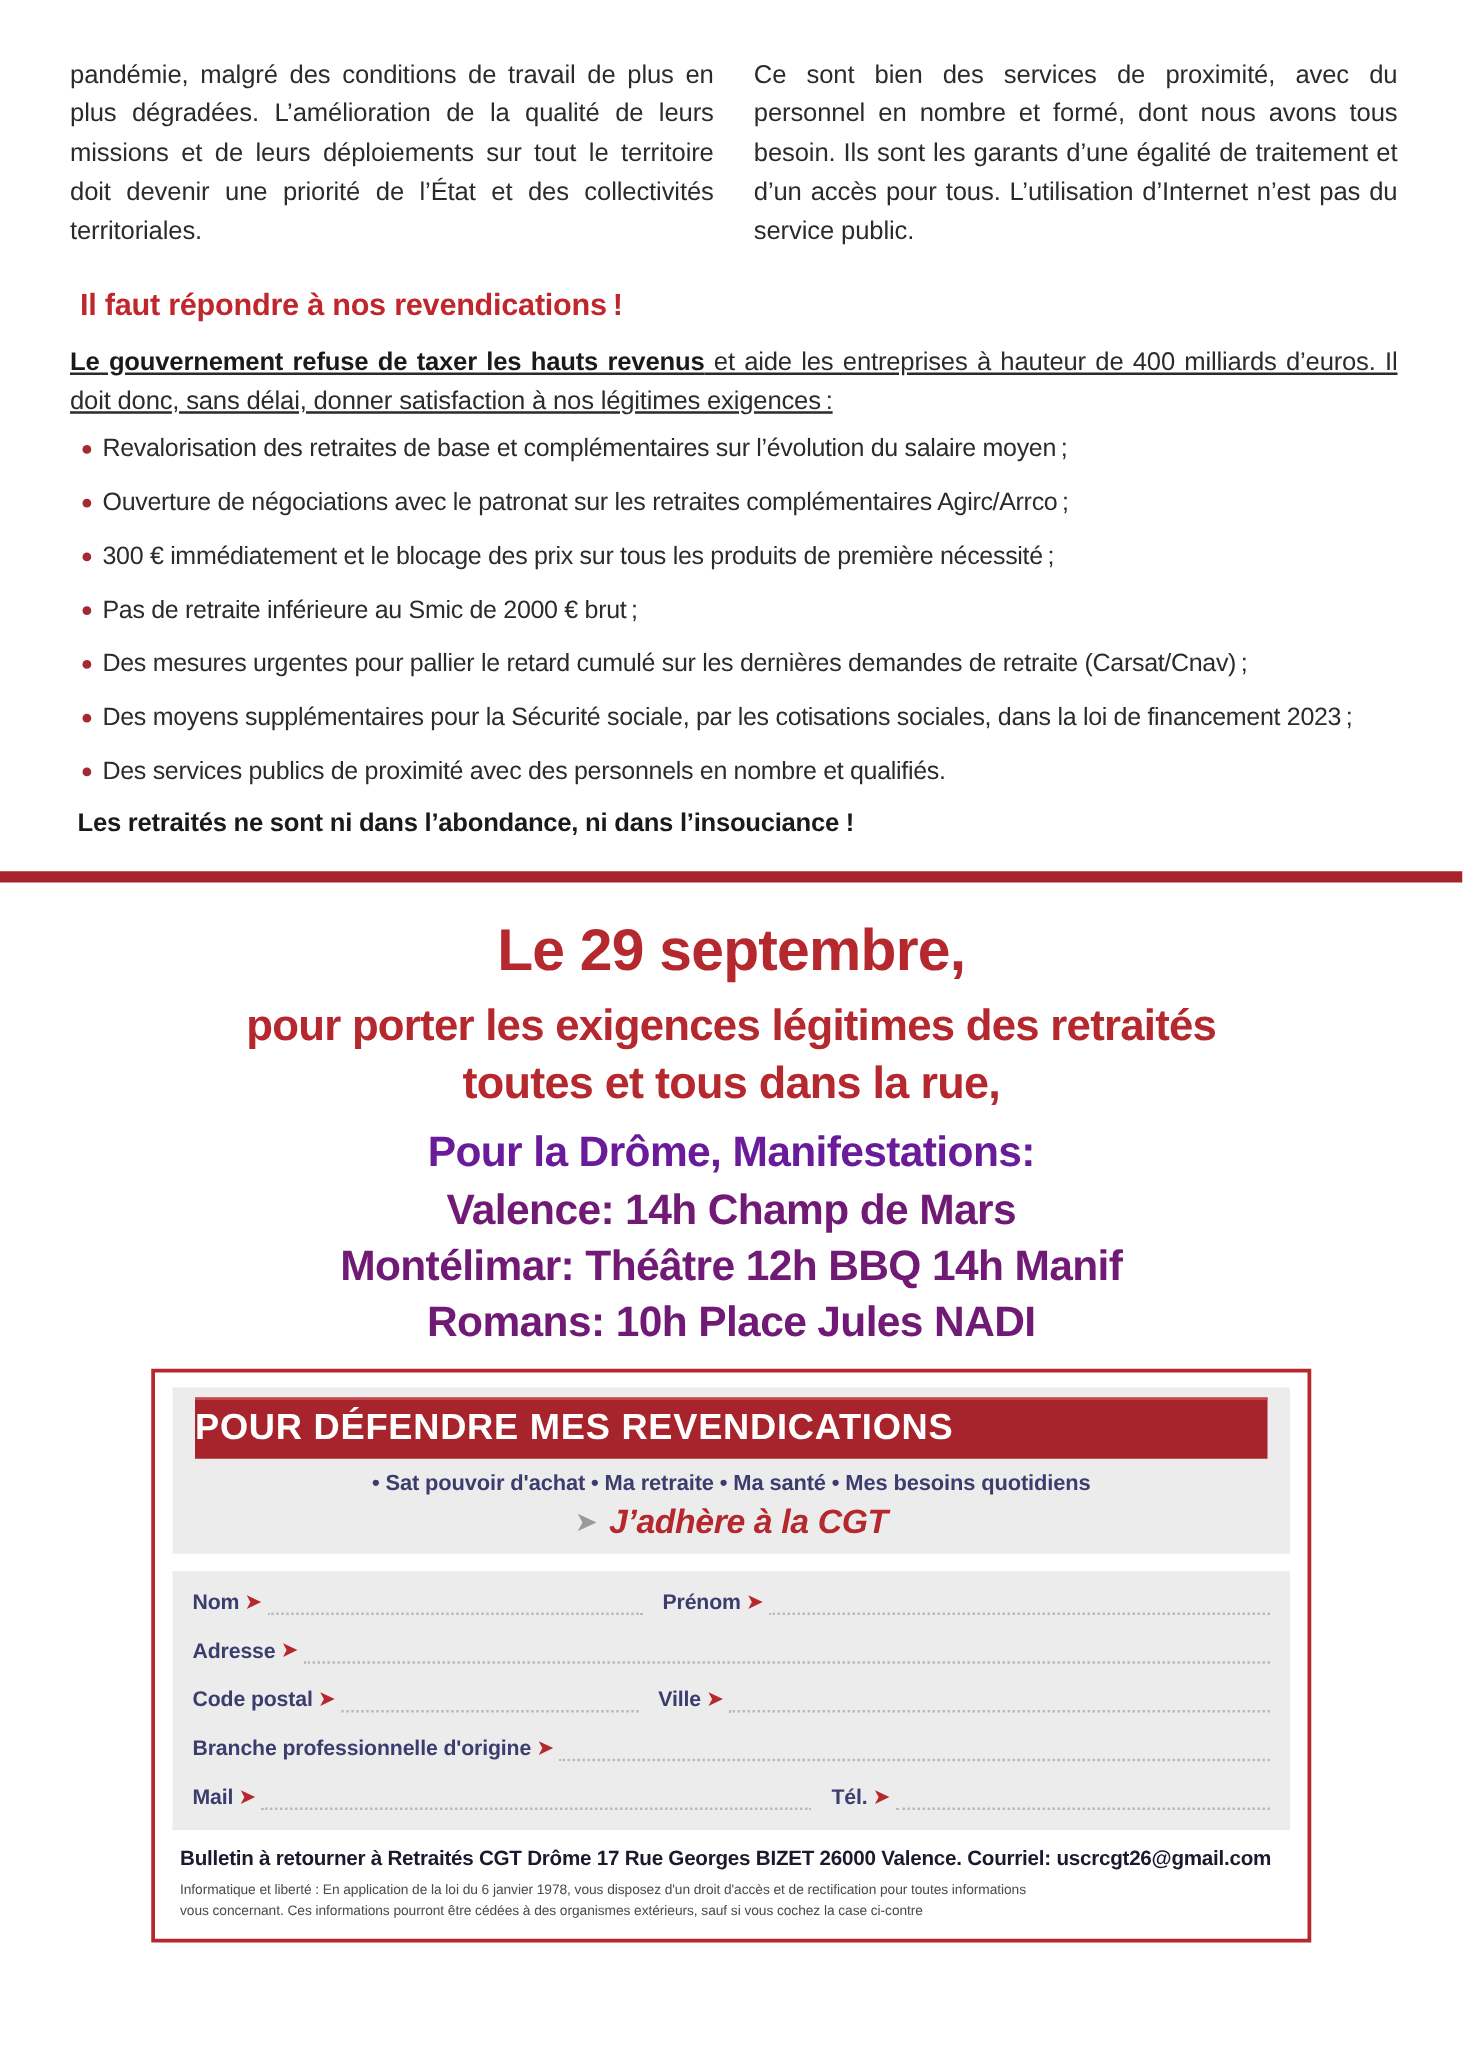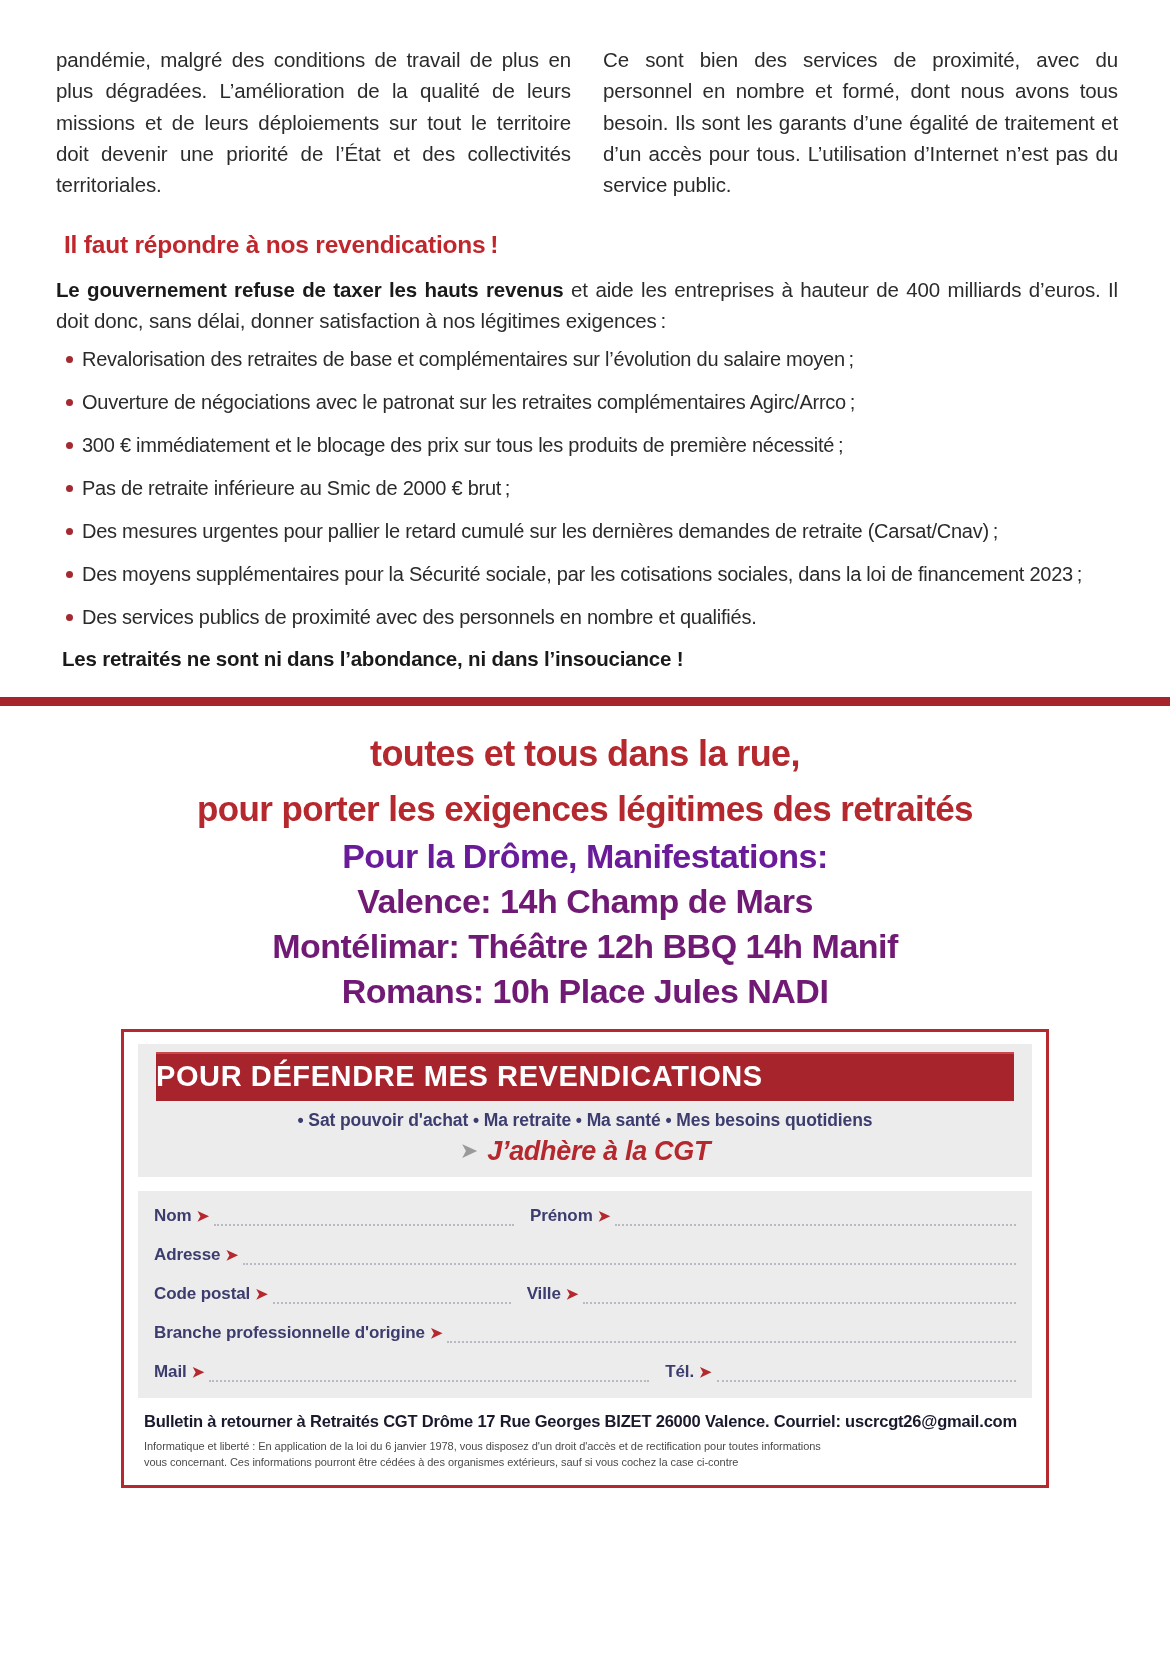--- a/index.html
+++ b/index.html
@@ -47,20 +47,21 @@
     letter-spacing: -0.2px;
   }
 
   .lead-para {
     font-size: 20.5px;
     line-height: 1.5;
     text-align: justify;
     margin: 0 0 10px 0;
     color: #2b2b2b;
     letter-spacing: -0.15px;
+    text-decoration: underline;
   }
   .lead-para b {
     font-weight: bold;
     color: #1a1a1a;
   }
 
   ul.demands {
     list-style: none;
     margin: 0;
     padding: 0;
@@ -262,22 +263,23 @@
     <li>Des moyens supplémentaires pour la Sécurité sociale, par les cotisations sociales, dans la loi de financement 2023 ;</li>
     <li>Des services publics de proximité avec des personnels en nombre et qualifiés.</li>
   </ul>
 
   <div class="closing-bold">Les retraités ne sont ni dans l’abondance, ni dans l’insouciance !</div>
 </div>
 
 <div class="divider"></div>
 
 <div class="cta">
+  <div class="cta-line cta-1">Le 29 septembre,</div>
+  <div class="cta-line cta-3">pour porter les exigences légitimes des retraités</div>
   <div class="cta-line cta-2">toutes et tous dans la rue,</div>
-  <div class="cta-line cta-3">pour porter les exigences légitimes des retraités</div>
 
   <div class="manif-line manif-title">Pour la Drôme, Manifestations:</div>
   <div class="manif-line">Valence: 14h Champ de Mars</div>
   <div class="manif-line">Montélimar: Théâtre 12h BBQ  14h Manif</div>
   <div class="manif-line">Romans: 10h Place Jules NADI</div>
 </div>
 
 <div class="form-wrap">
 
   <div class="form-topbox">

